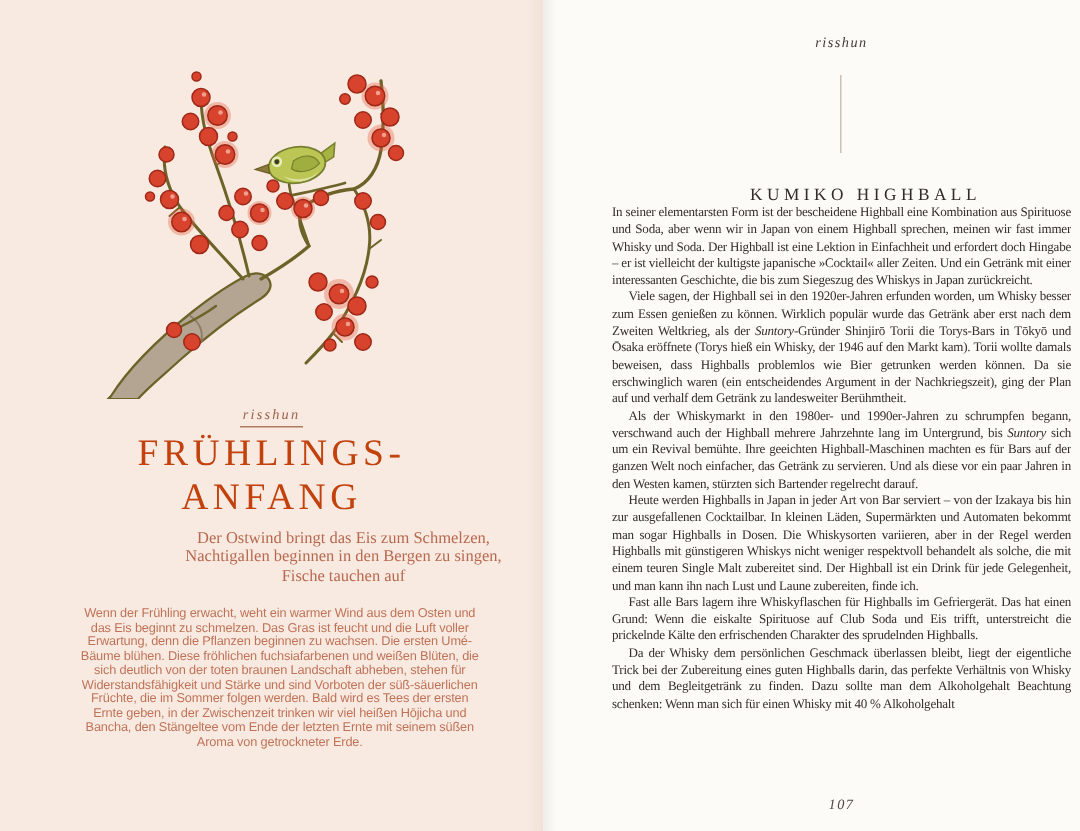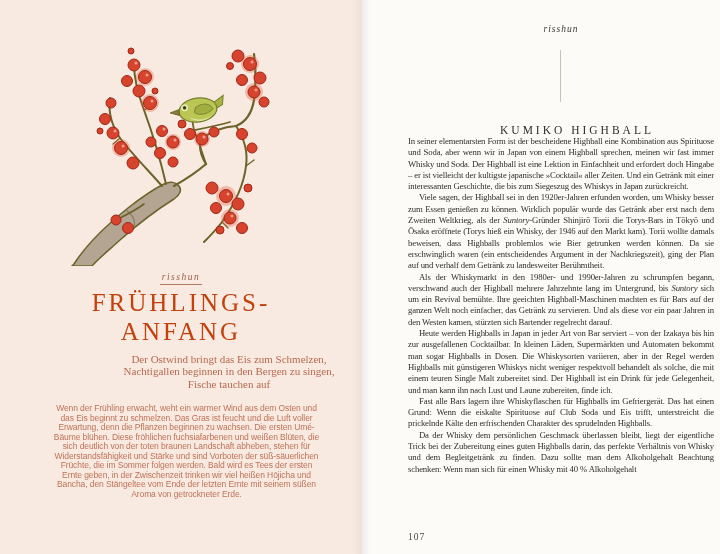--- a/index.html
+++ b/index.html
@@ -61,22 +61,22 @@
   }
   .right-body{
     position:absolute;top:136px;left:46px;width:306px;height:392px;overflow:hidden;
     font-size:8.7px;line-height:11.3px;letter-spacing:-0.15px;
     color:#332f2b;text-align:justify;
   }
   .right-body p{margin:0;text-indent:11px;}
   .right-body p.first{text-indent:0;}
   .right-body em{font-style:italic;}
   .page-number{
-    position:absolute;bottom:12px;left:46px;width:306px;text-align:left;
-    font-size:9.5px;letter-spacing:1px;color:#4c4845;
+    position:absolute;bottom:12px;left:46px;width:306px;text-align:center;
+    font-size:9.5px;letter-spacing:1px;color:#4c4845;font-style:italic;
   }
 </style>
 </head>
 <body>
 
 <div class="page page-left">
 
   <svg class="illustration" viewBox="0 0 232 230" aria-hidden="true">
 
     <path d="M 4 228 C 18 206 38 188 58 172 C 72 161 84 153 94 148 C 100 145 106 146 109 150 C 112 154 110 159 104 163 C 88 173 68 188 50 204 C 38 215 28 223 22 230 L 2 230 Z" fill="#b4a593" stroke="#6d6328" stroke-width="1.5"></path>

